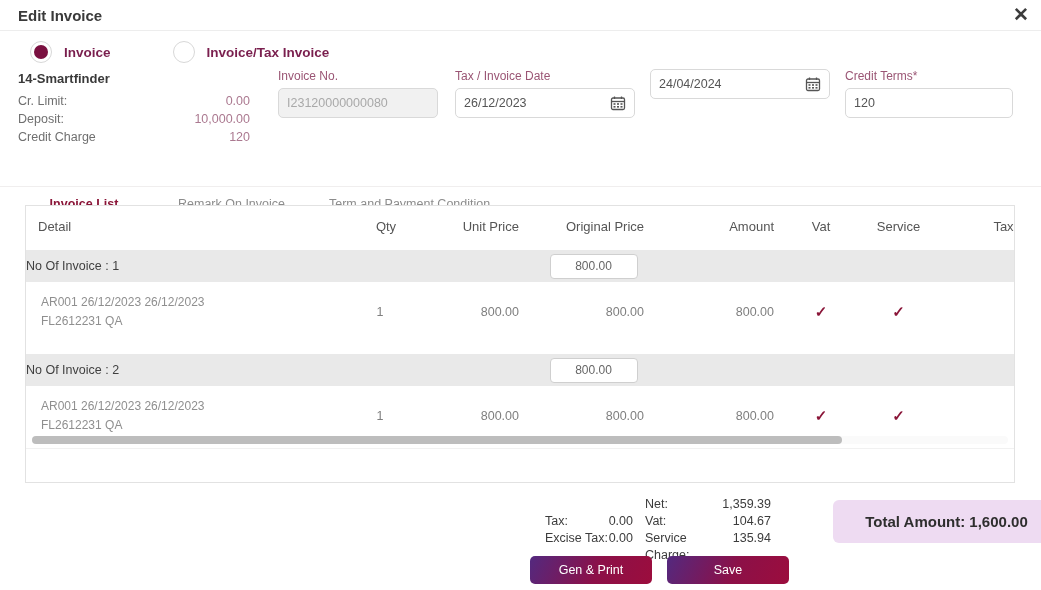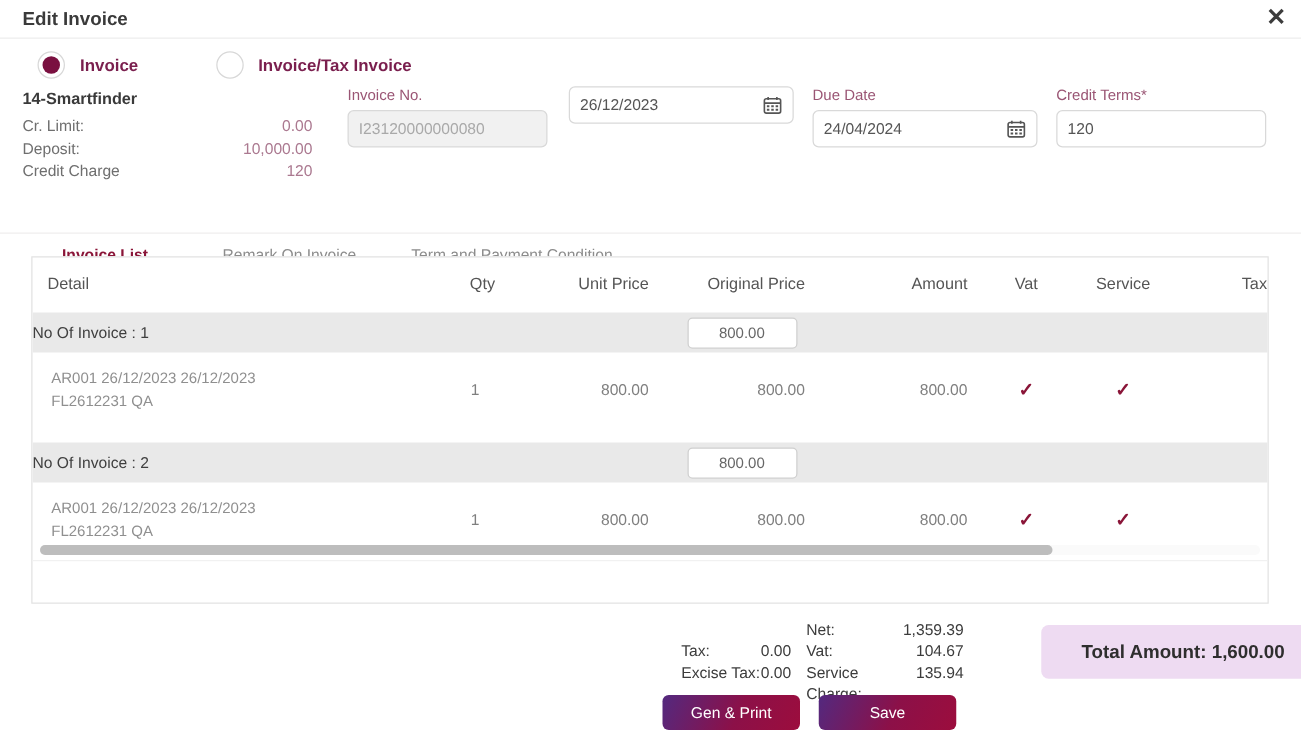--- a/index.html
+++ b/index.html
@@ -79,21 +79,21 @@
   
   .summary-col1 { position:absolute; left:545px; top:513px; width:88px; }
   .summary-col2 { position:absolute; left:645px; top:496px; width:126px; }
   .sum-row { display:flex; justify-content:space-between; font-size:12.5px; color:#3c3c3c; line-height:17px; }
   .total-box { position:absolute; left:790px; top:500px; width:227px; height:43px; background:#eedbf2;
                border-radius:6px; display:flex; align-items:center; justify-content:center;margin-left:43px; }
   .total-text { font-size:15px; font-weight:bold; color:#2e2e2e; }
 
   
   .btn-row { position:absolute; left:530px; top:556px; display:flex; gap:15px; }
-  .btn { width:110px; height:28px; border-radius:5px; border:none; cursor:pointer;
+  .btn { width:122px; height:28px; border-radius:5px; border:none; cursor:pointer;
          font-size:12.5px; font-family:"Liberation Sans", sans-serif;
          display:flex; align-items:center; justify-content:center; }
   .btn-grad { background:linear-gradient(115deg,#53297f 0%,#8c1048 55%,#9c0d3d 100%); color:#fff; }
   .btn-cancel { background:#fff; border:1px solid #d4d4d4; color:#9a9a9a; }
 </style>
 </head>
 <body>
 
 <div class="dlg-header">
   <span class="dlg-title">Edit Invoice</span>
@@ -133,20 +133,21 @@
   </div>
 
   <div class="field f-invno">
     <div class="field-label">Invoice No.</div>
     <div class="field-box disabled">
       <input type="text" disabled="" value="I23120000000080" style="">
     </div>
   </div>
 
   <div class="field f-taxdate">
+    <div class="field-label">Tax / Invoice Date</div>
     <div class="field-box">
       <input type="text" value="26/12/2023" style="">
       <span class="cal-icon">
         <svg width="16" height="16" viewBox="0 0 16 16">
             <rect x="1.5" y="3" width="13" height="11.5" rx="1.5" fill="none" stroke="#555" stroke-width="1.3"></rect>
             <line x1="1.5" y1="6.5" x2="14.5" y2="6.5" stroke="#555" stroke-width="1.3"></line>
             <line x1="4.5" y1="1.5" x2="4.5" y2="4" stroke="#555" stroke-width="1.3"></line>
             <line x1="11.5" y1="1.5" x2="11.5" y2="4" stroke="#555" stroke-width="1.3"></line>
             <g fill="#555">
               <rect x="3.5" y="8.2" width="2" height="1.6"></rect>
@@ -155,21 +156,20 @@
               <rect x="3.5" y="11" width="2" height="1.6"></rect>
               <rect x="7" y="11" width="2" height="1.6"></rect>
               <rect x="10.5" y="11" width="2" height="1.6"></rect>
             </g>
           </svg>
       </span>
     </div>
   </div>
 
   <div class="field f-duedate">
-    <div class="field-label">Due Date</div>
     <div class="field-box">
       <input type="text" value="24/04/2024" style="">
       <span class="cal-icon">
         <svg width="16" height="16" viewBox="0 0 16 16">
             <rect x="1.5" y="3" width="13" height="11.5" rx="1.5" fill="none" stroke="#555" stroke-width="1.3"></rect>
             <line x1="1.5" y1="6.5" x2="14.5" y2="6.5" stroke="#555" stroke-width="1.3"></line>
             <line x1="4.5" y1="1.5" x2="4.5" y2="4" stroke="#555" stroke-width="1.3"></line>
             <line x1="11.5" y1="1.5" x2="11.5" y2="4" stroke="#555" stroke-width="1.3"></line>
             <g fill="#555">
               <rect x="3.5" y="8.2" width="2" height="1.6"></rect>

